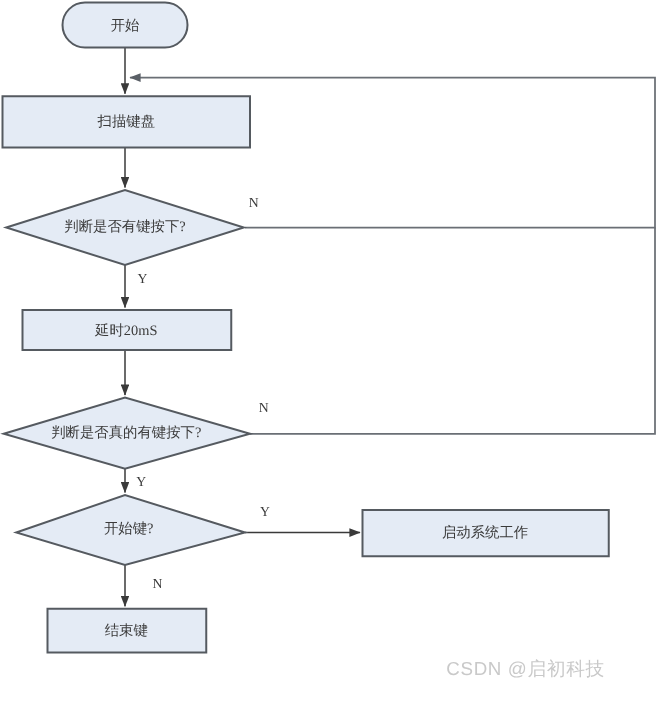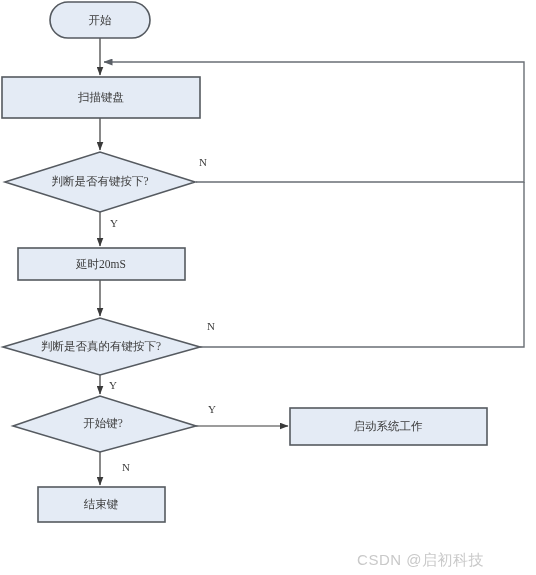--- a/index.html
+++ b/index.html
@@ -51,21 +51,21 @@
   .edge-label {
     fill: #3a3a3a;
     font-family: "Liberation Serif", "DejaVu Serif", serif;
     font-size: 11px;
     text-anchor: middle;
     dominant-baseline: middle;
   }
   .watermark {
     position: absolute;
     right: 12px;
-    bottom: 5px;
+    bottom: 30px;
     color: #c9c9c9;
     font-family: "Liberation Sans", "DejaVu Sans", sans-serif;
     font-size: 15px;
     letter-spacing: 0.5px;
     white-space: nowrap;
     user-select: none;
   }
 </style>
 </head>
 <body>

